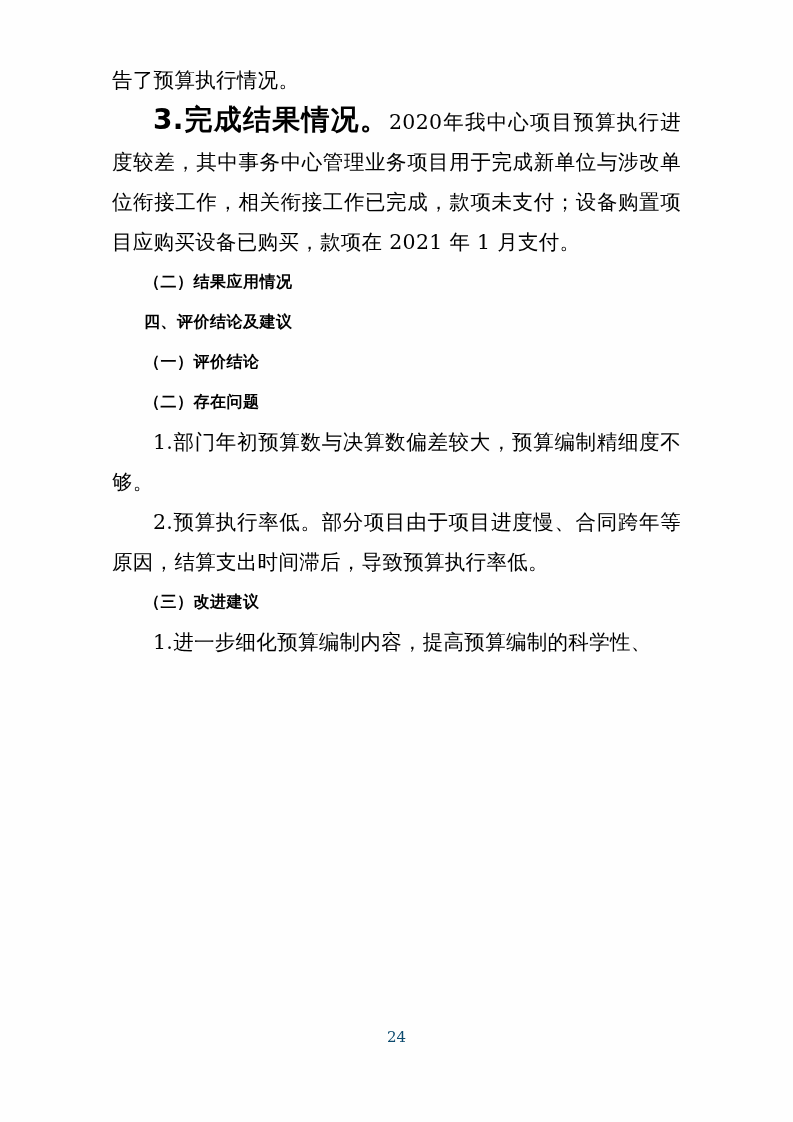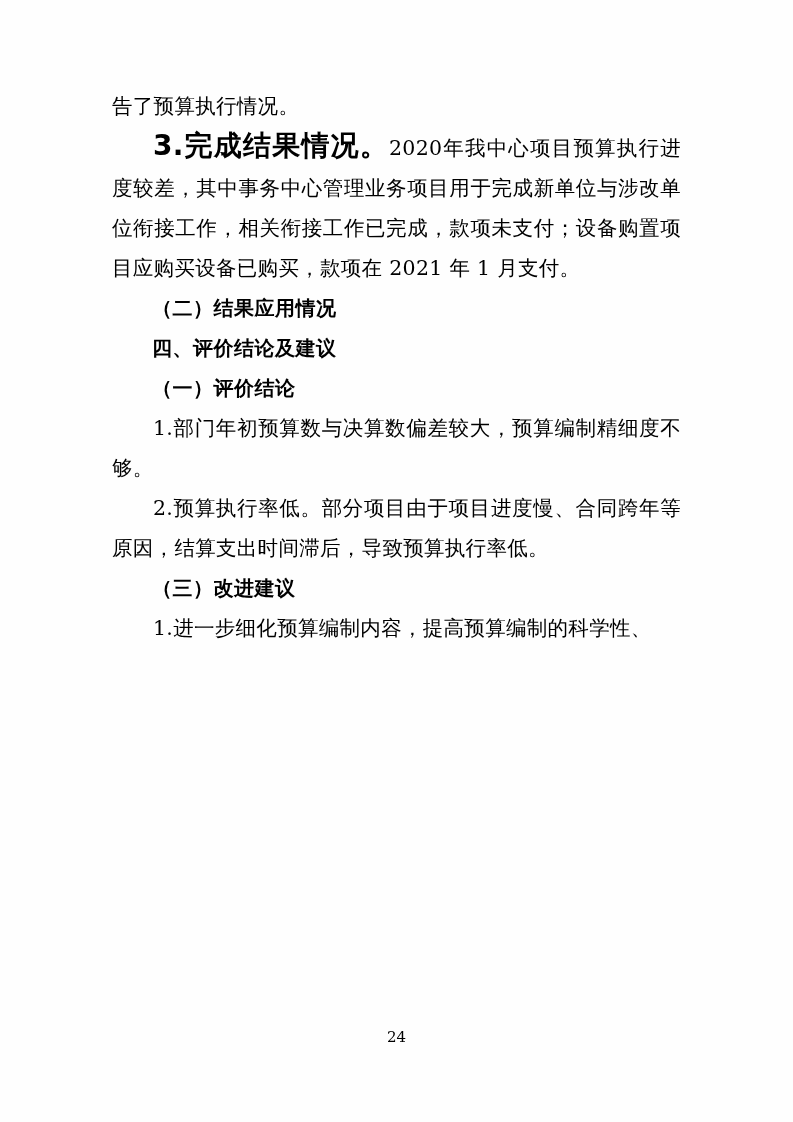--- a/index.html
+++ b/index.html
@@ -14,21 +14,21 @@
     font-family: "DejaVu Serif", "Liberation Serif", serif;
     color: #000000;
   }
   .page {
     position: absolute;
     left: 0;
     top: 0;
     width: 793px;
     height: 1122px;
     box-sizing: border-box;
-    padding: 86px 112px 0 112px;
+    padding: 60px 112px 0 112px;
     background: #fefefe;
   }
   .doc-body {
     font-size: 20.5px;
     line-height: 40px;
     text-align: justify;
     text-justify: inter-ideograph;
     letter-spacing: 0.3px;
   }
   p {
@@ -38,57 +38,58 @@
   .para {
     text-indent: 2em;
   }
   .noindent {
     text-indent: 0;
   }
   .heading {
     text-indent: 2em;
     font-weight: bold;
     font-family: "DejaVu Sans", "Liberation Sans", sans-serif;
-    font-size: 20px;
+    font-size: 16px;
     letter-spacing: 0.5px;
   }
   .run-bold {
     font-weight: bold;
     font-family: "DejaVu Sans", "Liberation Sans", sans-serif;
     font-size: 28px;
   }
   .page-number {
     position: absolute;
     left: 0;
     right: 0;
     top: 1028px;
     text-align: center;
     font-size: 15px;
     font-family: "DejaVu Serif", "Liberation Serif", serif;
-    color: #000000;
+    color: #0c4a6e;
   }
 </style>
 </head>
 <body>
 
 <div class="page">
   <div class="doc-body">
 
     <p class="para noindent">告了预算执行情况。</p>
 
     <p class="para"><span class="run-bold">3.完成结果情况。</span><span>2020年我中心项目预算执行进度较差，其中事务中心管理业务项目用于完成新单位与涉改单位衔接工作，相关衔接工作已完成，款项未支付；设备购置项目应购买设备已购买，款项在 2021 年 1 月支付。</span></p>
 
     <p class="heading">（二）结果应用情况</p>
 
 
     <p class="heading">四、评价结论及建议</p>
 
     <p class="heading">（一）评价结论</p>
 
 
+    <p class="heading">（二）存在问题</p>
 
     <p class="para">1.部门年初预算数与决算数偏差较大，预算编制精细度不够。</p>
 
     <p class="para">2.预算执行率低。部分项目由于项目进度慢、合同跨年等原因，结算支出时间滞后，导致预算执行率低。</p>
 
     <p class="heading">（三）改进建议</p>
 
     <p class="para">1.进一步细化预算编制内容，提高预算编制的科学性、</p>
 
   </div>

